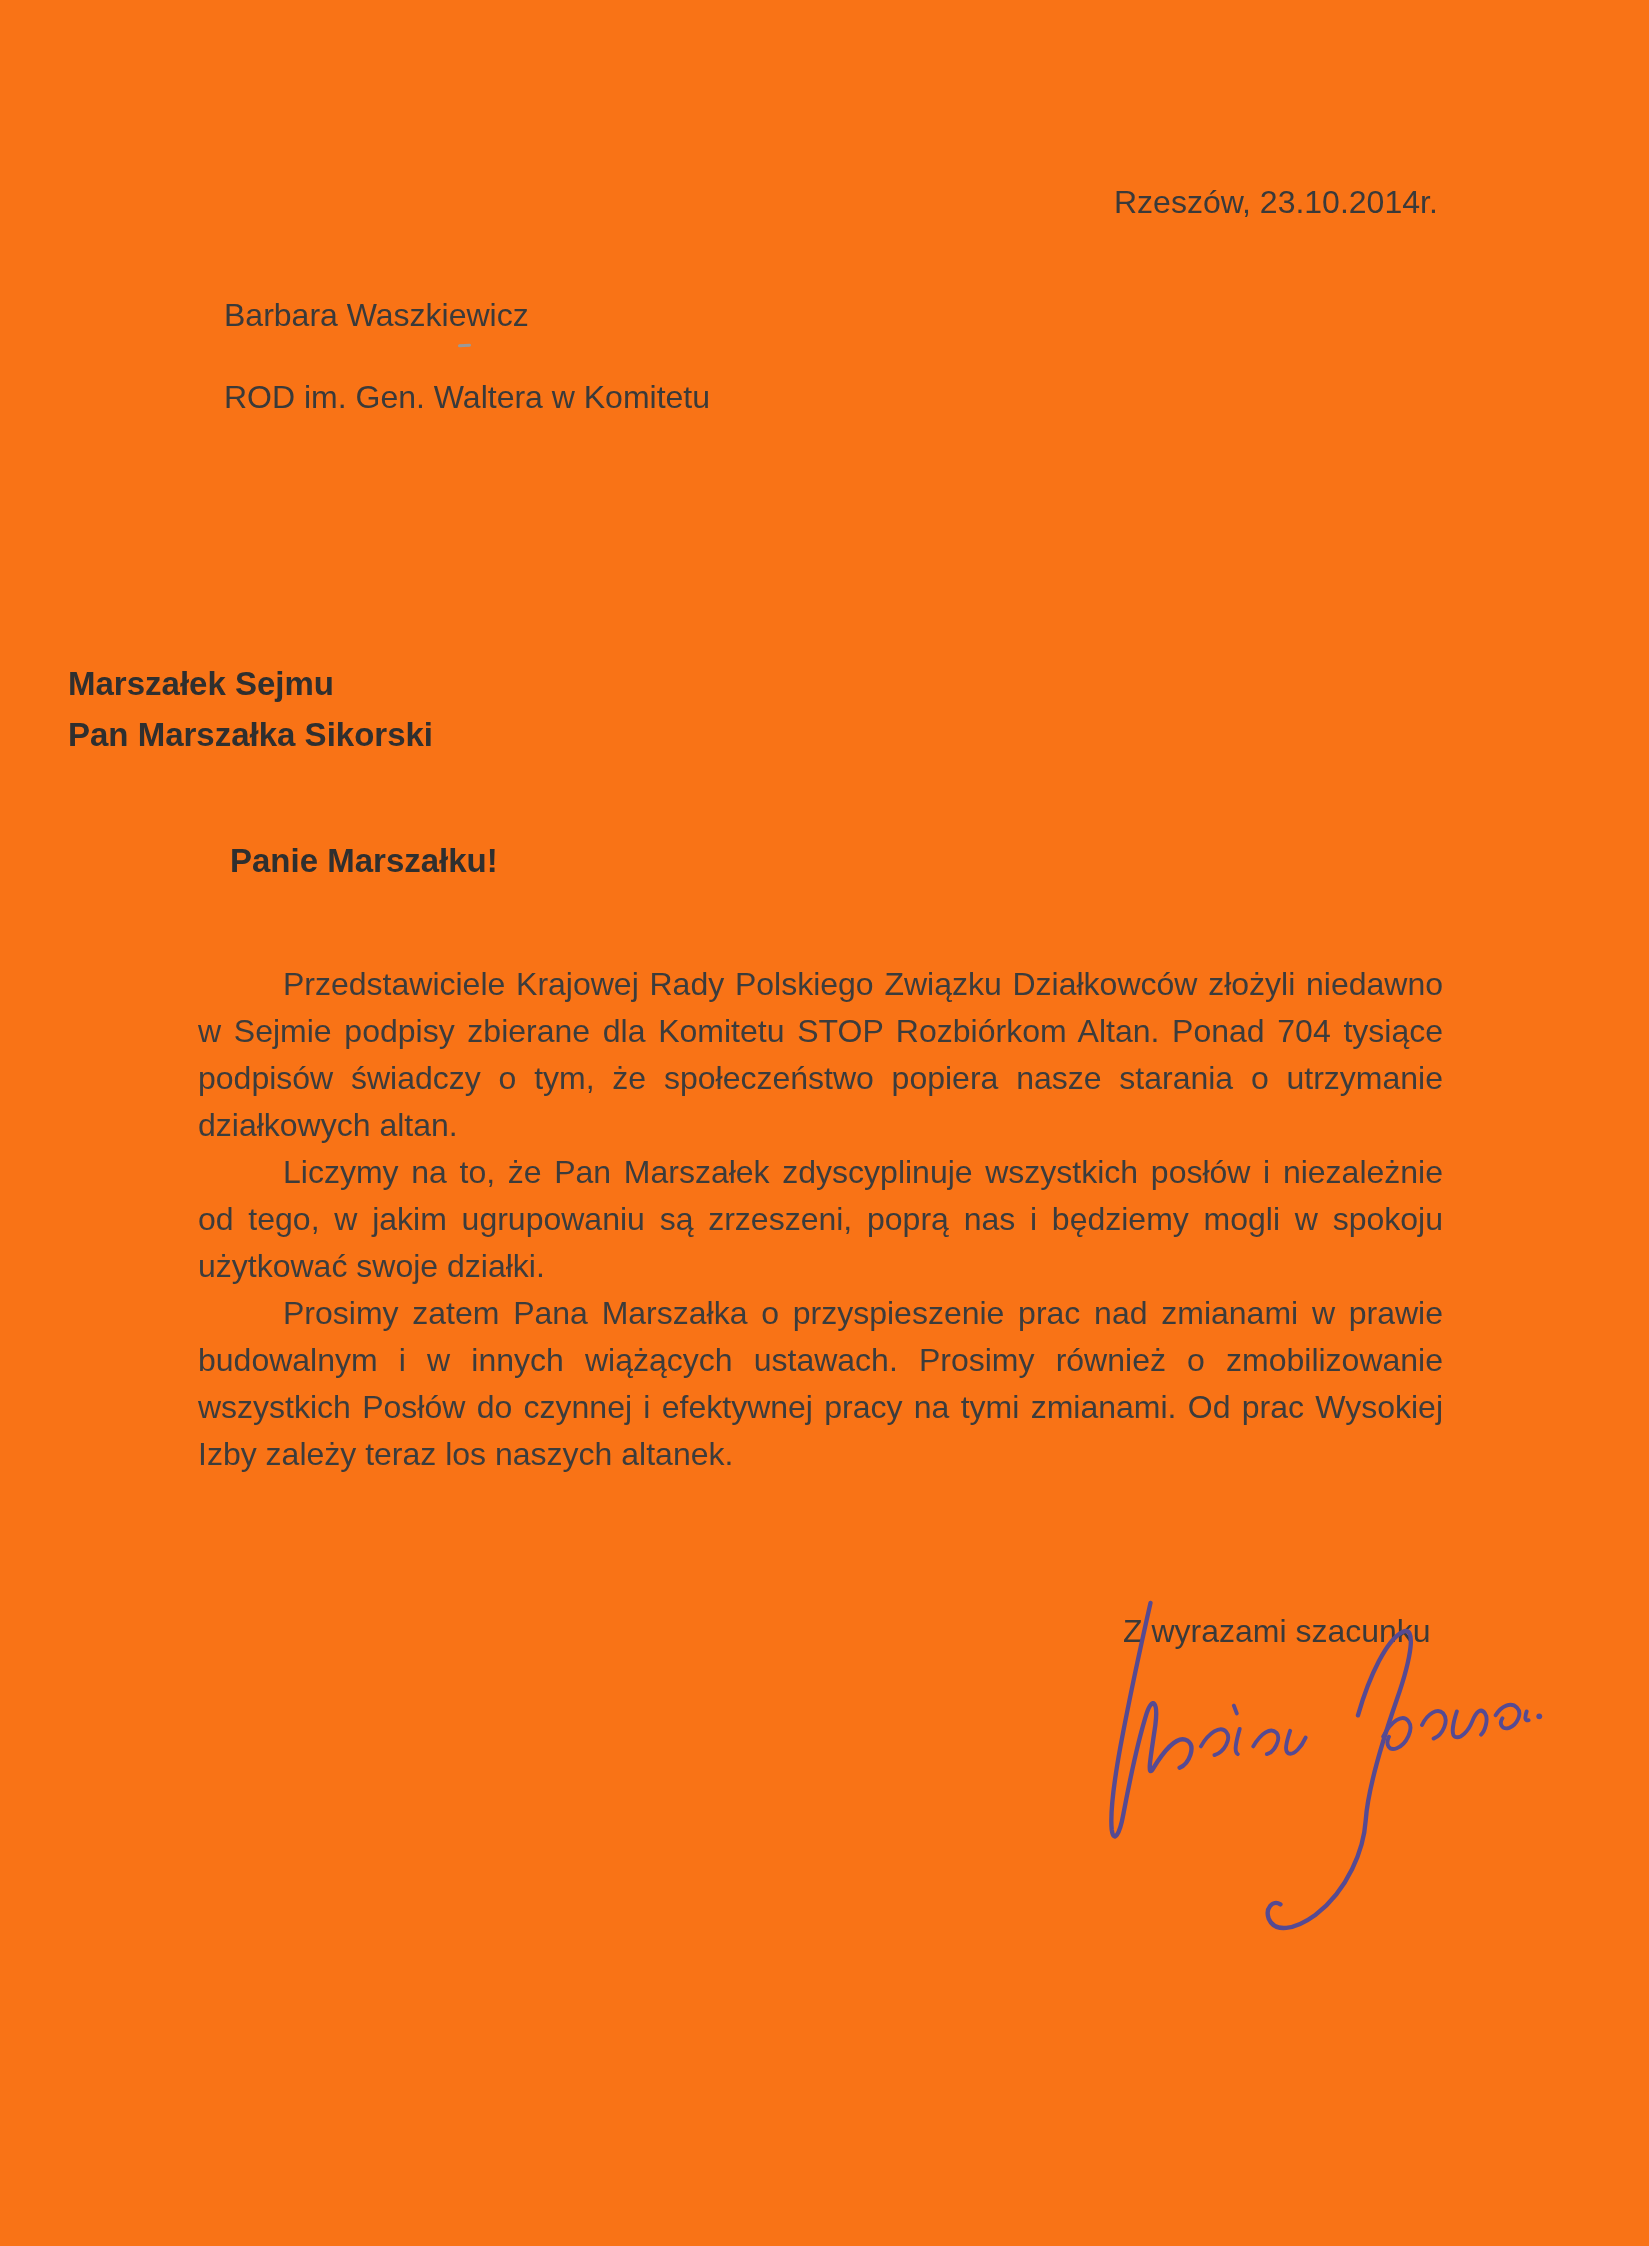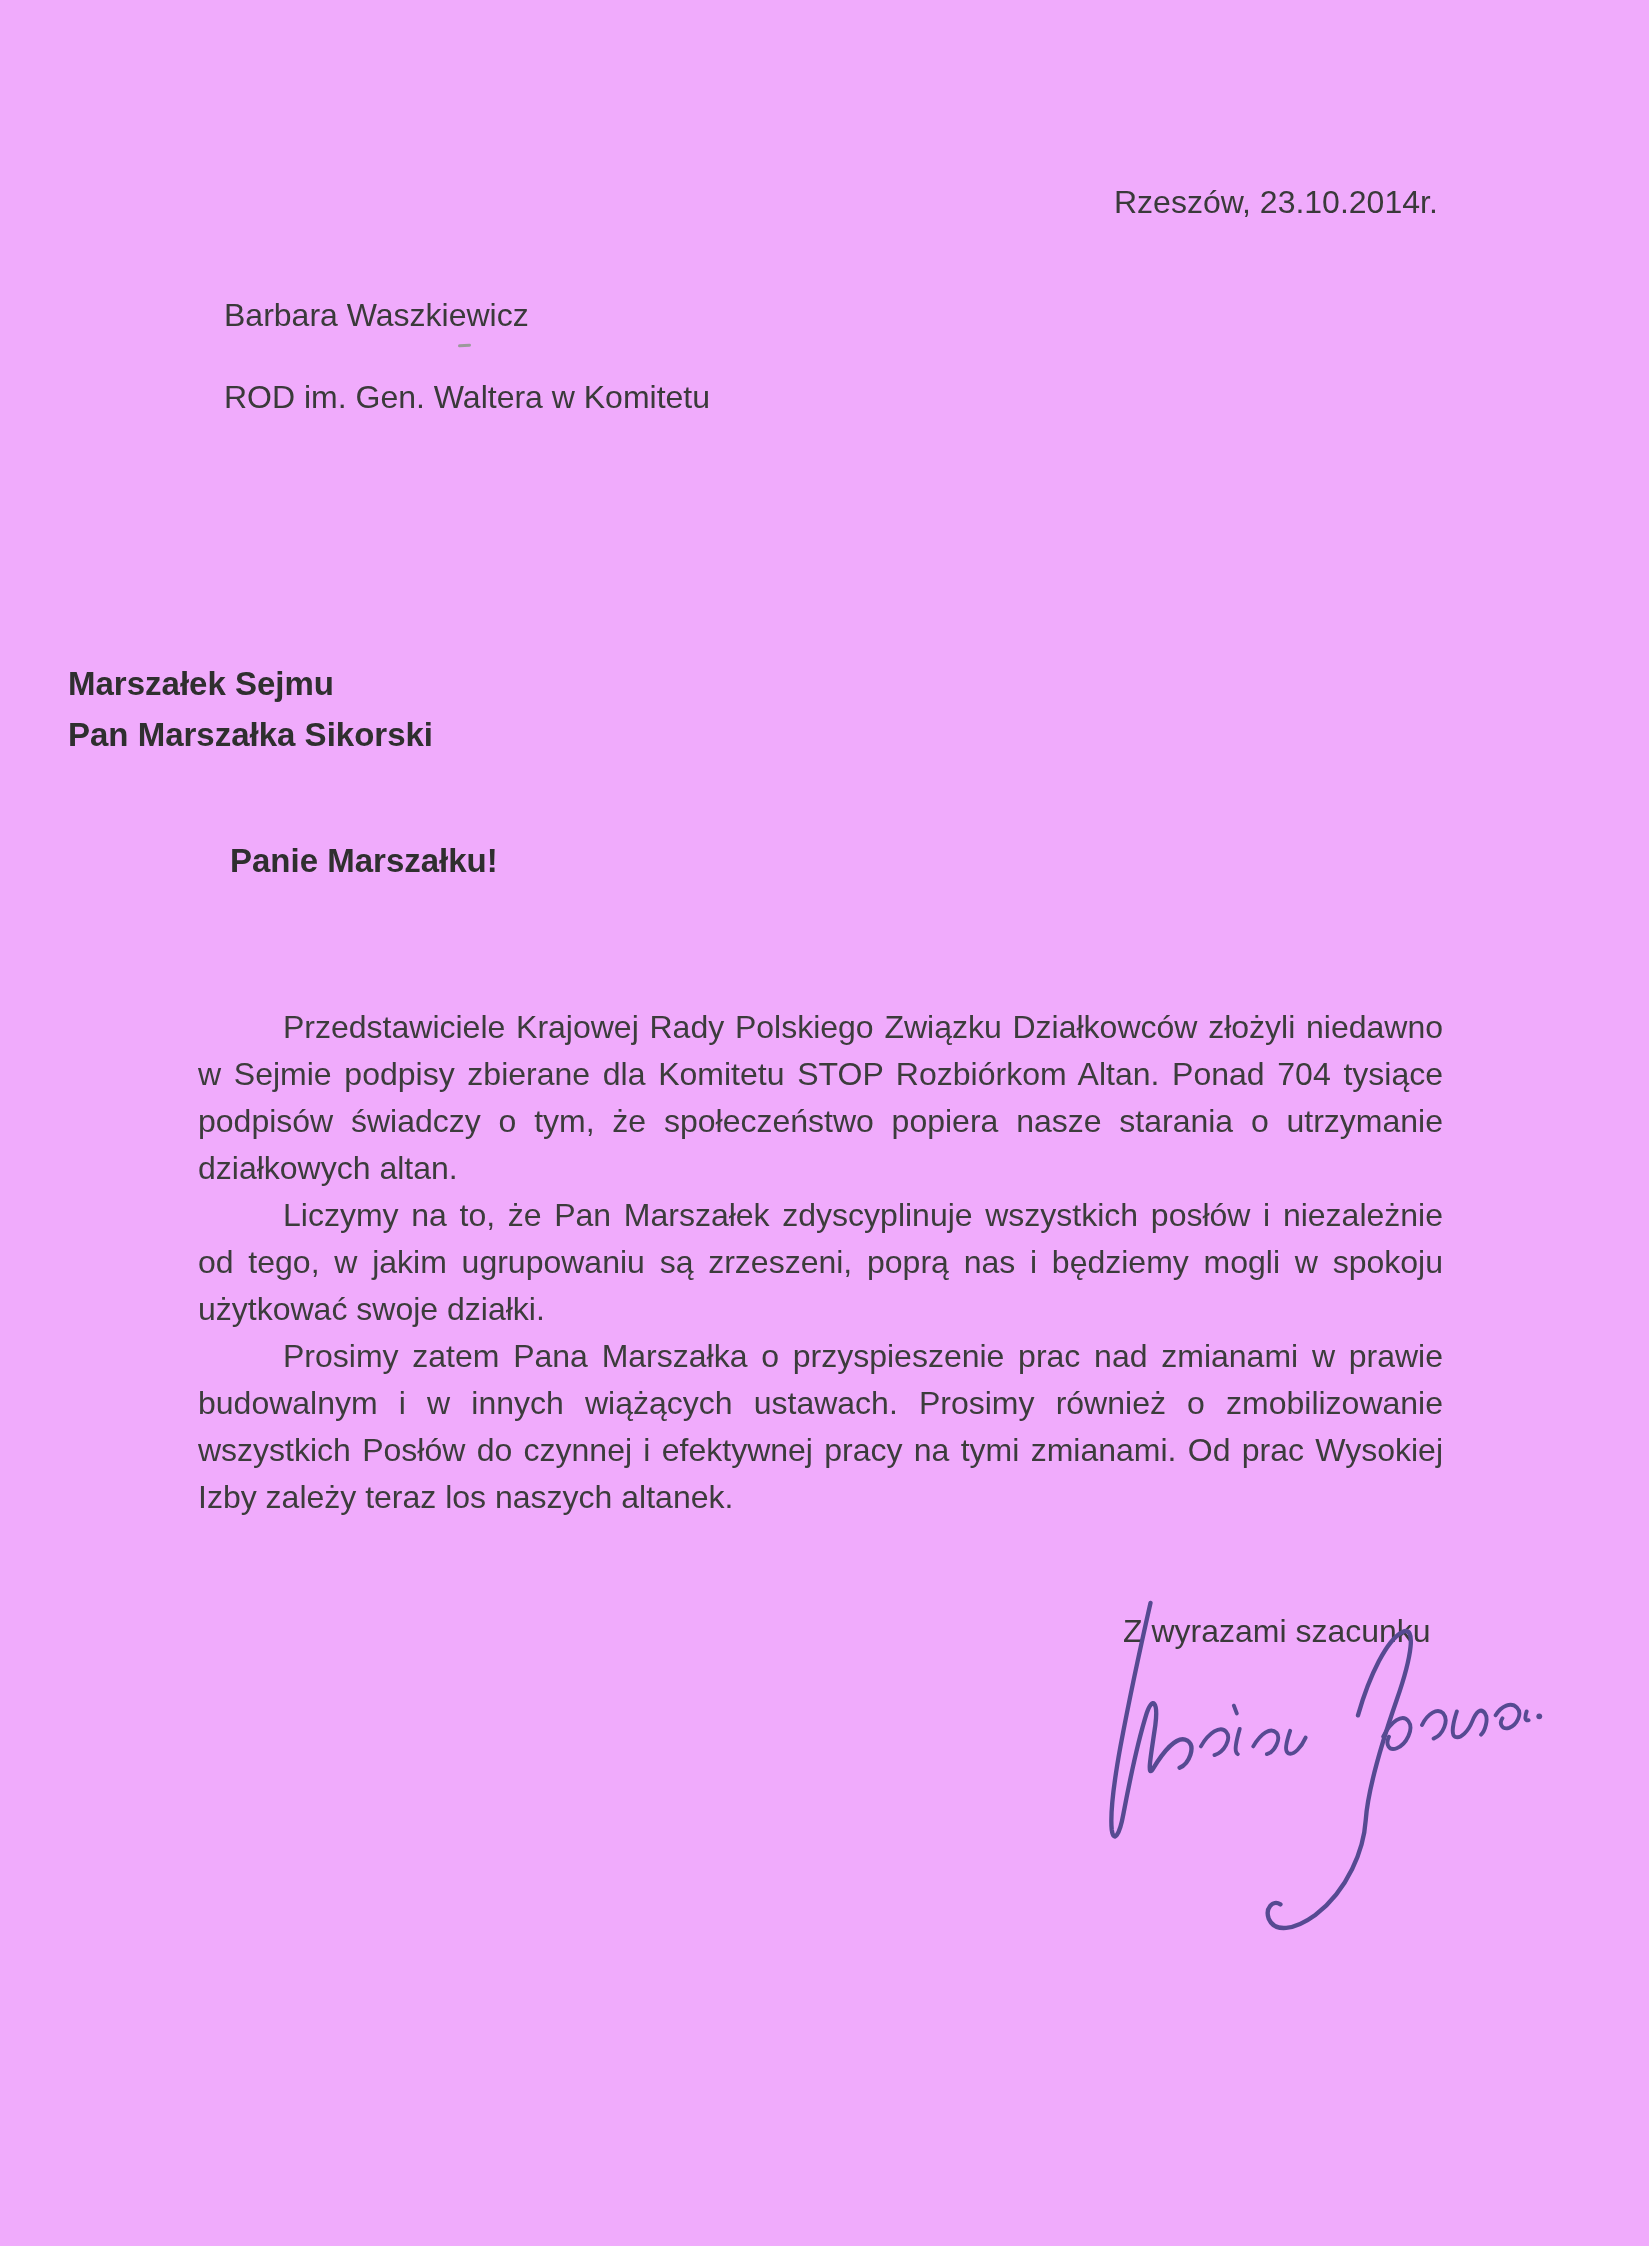--- a/index.html
+++ b/index.html
@@ -5,21 +5,21 @@
   html, body {
     margin: 0;
     padding: 0;
     background: #e8e8e8;
   }
   .page {
     position: relative;
     width: 1650px;
     height: 2246px;
     margin: 0 auto;
-    background: #f0abfc;
+    background: #f97316;
     font-family: "Liberation Sans", sans-serif;
     color: #3d3d3d;
     overflow: hidden;
   }
   .date-line {
     position: absolute;
     top: 184px;
     left: 1114px;
     font-size: 32px;
     color: #3a3a3a;
@@ -59,21 +59,21 @@
   .salutation {
     position: absolute;
     top: 842px;
     left: 230px;
     font-size: 33px;
     font-weight: bold;
     color: #2f2f2f;
   }
   .body-block {
     position: absolute;
-    top: 1004px;
+    top: 961px;
     left: 198px;
     width: 1245px;
     font-size: 32px;
     line-height: 47px;
     color: #3c3c3c;
     text-align: justify;
   }
   .body-block p {
     margin: 0;
     text-indent: 85px;

